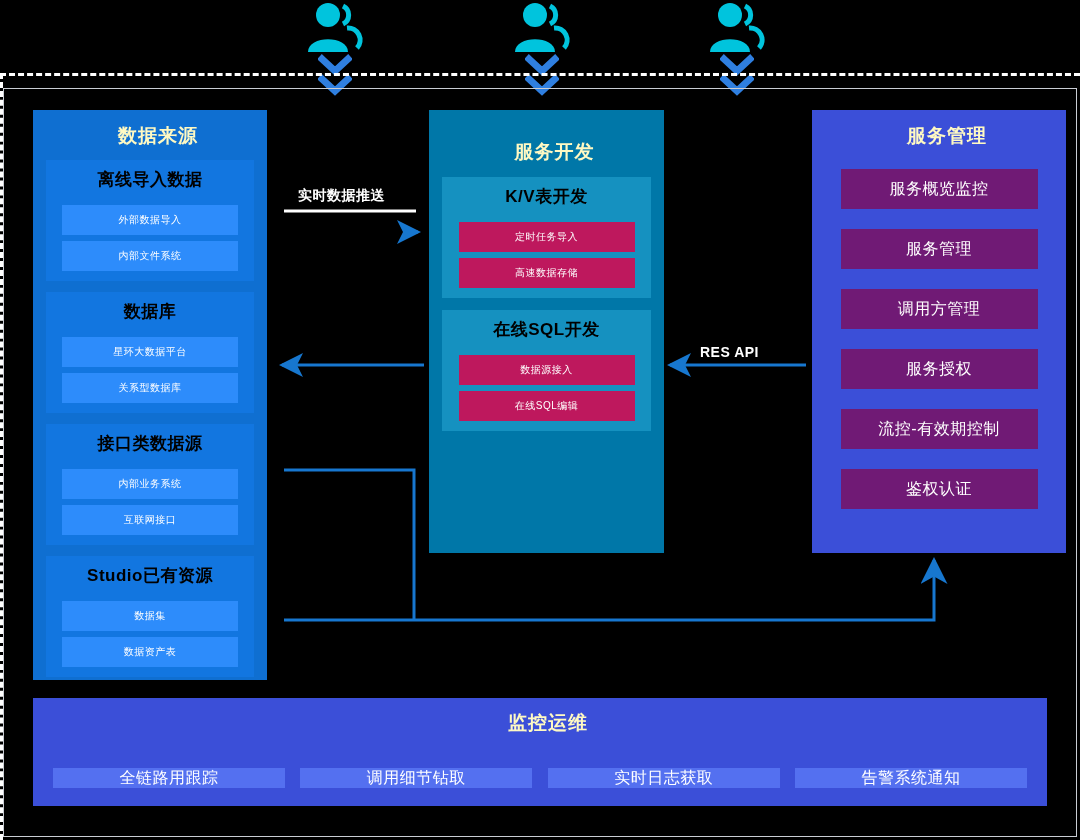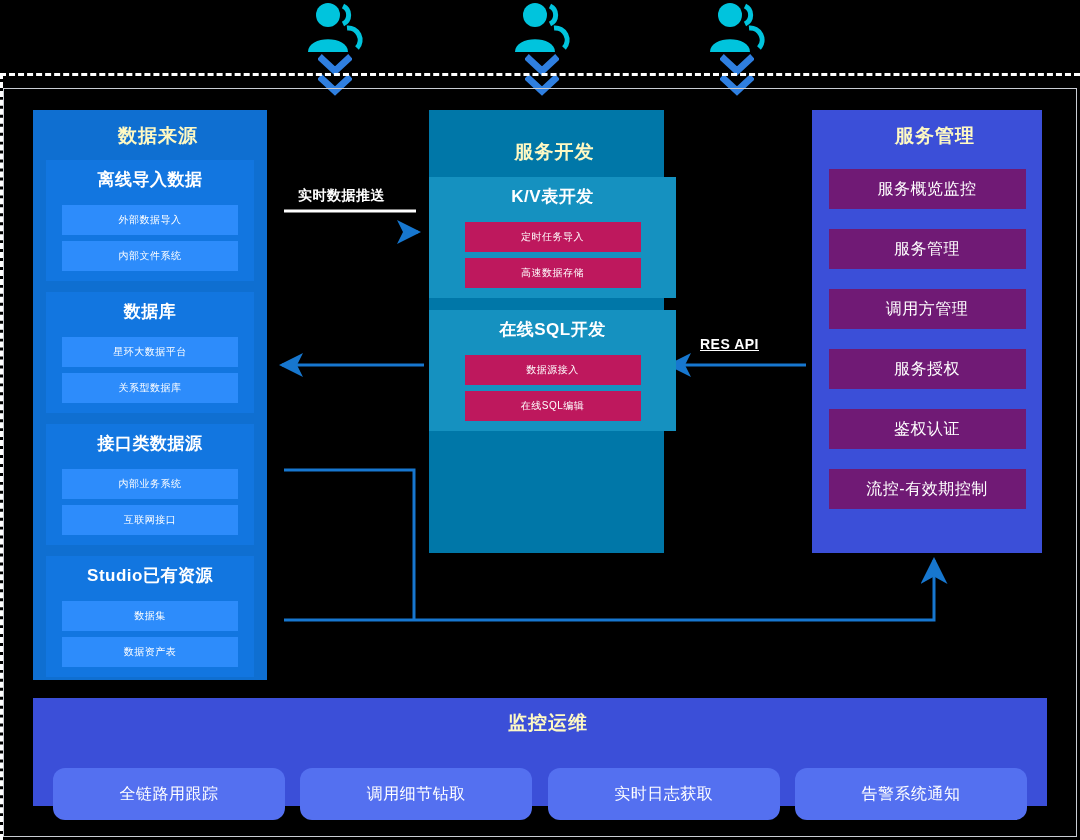--- a/index.html
+++ b/index.html
@@ -53,21 +53,21 @@
     font-weight: 700;
     letter-spacing: 1px;
     padding-left: 16px;
   }
   .group {
     display: flex;
     flex-direction: column;
     align-items: center;
   }
   .group-title {
-    color: #ffffff;
+    color: #000000;
     font-size: 17px;
     font-weight: 700;
     text-align: center;
     letter-spacing: .5px;
   }
   .chip {
     color: #ffffff;
     font-size: 10px;
     text-align: center;
     display: flex;
@@ -93,33 +93,33 @@
   }
   #panel-source .chip:first-of-type { margin-top: 0; }
 
   
   #panel-dev {
     left: 429px; top: 110px; width: 235px; height: 443px;
     background: #0077a8;
   }
   #panel-dev .panel-title { margin-top: 29px; }
   #panel-dev .group {
-    width: 247px; margin: 12px auto 0 auto;
+    width: 209px; margin: 12px auto 0 auto;
     background: #1591c0; padding: 8px 0 10px 0;
   }
   #panel-dev .group-title { margin-bottom: 8px; }
   #panel-dev .chip {
     width: 176px; height: 30px; margin-top: 6px;
     background: #be185d;
   }
   #panel-dev .chip:first-of-type { margin-top: 0; }
 
   
   #panel-mgmt {
-    left: 812px; top: 110px; width: 230px; height: 443px;
+    left: 812px; top: 110px; width: 254px; height: 443px;
     background: #3b4fd8;
   }
   #panel-mgmt .panel-title { margin-top: 13px; }
   #panel-mgmt .chip {
     width: 197px; height: 40px; margin: 20px auto 0 auto;
     background: #701a75; font-size: 16px;
   }
 
   
   #panel-ops {
@@ -128,22 +128,22 @@
     gap: 16px;
   }
   #panel-ops .panel-title { margin-top: 12px; }
   #ops-row {
     display: flex;
     justify-content: space-between;
     padding: 0 20px;
     margin-top: 16px;
   }
   #ops-row .chip {
-    width: 232px; height: 52px;
-    background: #5470f0; font-size: 16px; border-radius: 12px;
+    width: 232px; height: 20px;
+    background: #5470f0; font-size: 16px;
   }
 
   
   .conn { position: absolute; pointer-events: none; }
   .conn-label {
     position: absolute;
     color: #ffffff;
     font-size: 14px;
     font-weight: 700;
     white-space: nowrap;
@@ -222,21 +222,21 @@
     <line x1="424" y1="365" x2="282" y2="365" stroke="#1777cf" stroke-width="3" marker-end="url(#arrowL)"></line>
 
     <line x1="806" y1="365" x2="670" y2="365" stroke="#1777cf" stroke-width="3" marker-end="url(#arrowL)"></line>
 
     <polyline points="284,470 414,470 414,620" fill="none" stroke="#1777cf" stroke-width="3"></polyline>
 
     <polyline points="284,620 934,620 934,560" fill="none" stroke="#1777cf" stroke-width="3" marker-end="url(#arrowU)"></polyline>
   </svg>
 
   <div class="conn-label" style="left:298px; top:187px;">实时数据推送</div>
-  <div class="conn-label" style="left:700px; top:336px;text-decoration:underline;">RES API</div>
+  <div class="conn-label" style="left:700px; top:344px;">RES API</div>
 
   <div class="panel" id="panel-source">
     <div class="panel-title">数据来源</div>
 
     <div class="group">
       <div class="group-title">离线导入数据</div>
       <div class="chip">外部数据导入</div>
       <div class="chip">内部文件系统</div>
     </div>
 
@@ -275,22 +275,22 @@
     </div>
 
   </div>
 
   <div class="panel" id="panel-mgmt">
     <div class="panel-title">服务管理</div>
     <div class="chip">服务概览监控</div>
     <div class="chip">服务管理</div>
     <div class="chip">调用方管理</div>
     <div class="chip">服务授权</div>
+    <div class="chip">流控-有效期控制</div>
     <div class="chip">鉴权认证</div>
-    <div class="chip">流控-有效期控制</div>
   </div>
 
   <div class="panel" id="panel-ops">
     <div class="panel-title">监控运维</div>
     <div id="ops-row">
       <div class="chip">全链路用跟踪</div>
       <div class="chip">调用细节钻取</div>
       <div class="chip">实时日志获取</div>
       <div class="chip">告警系统通知</div>
     </div>

